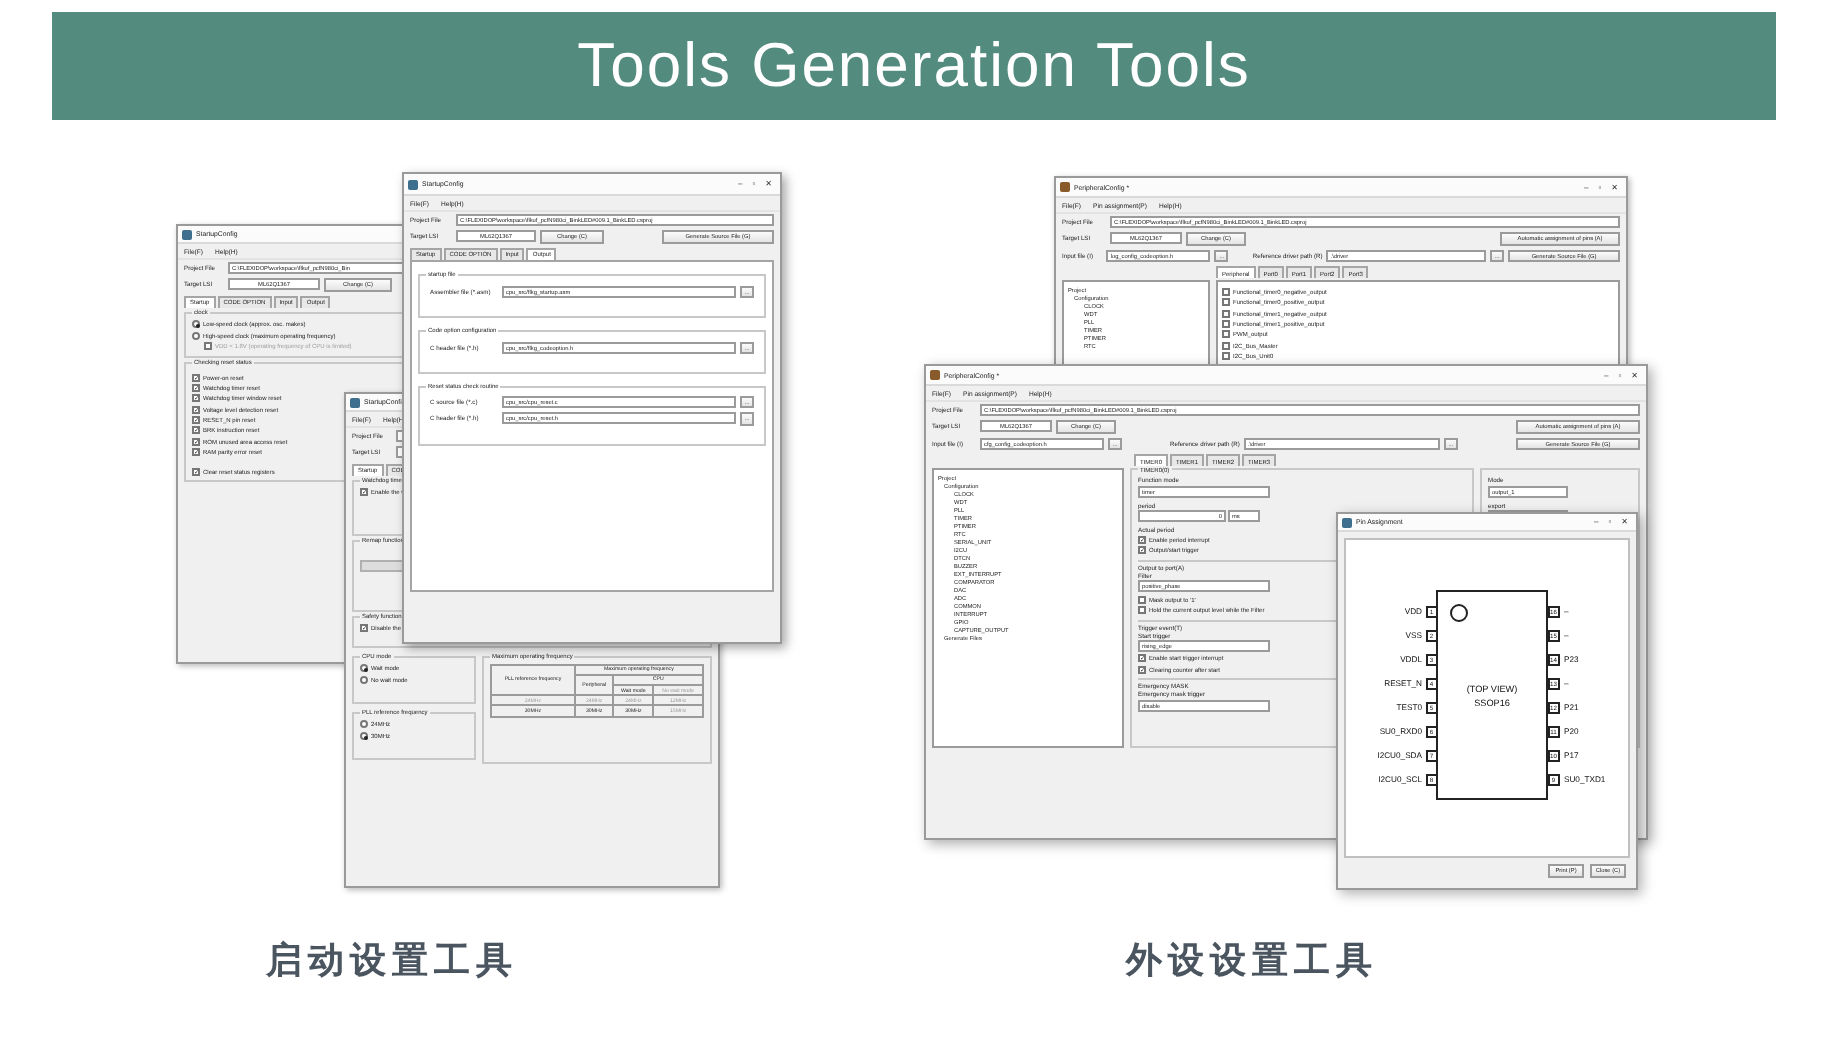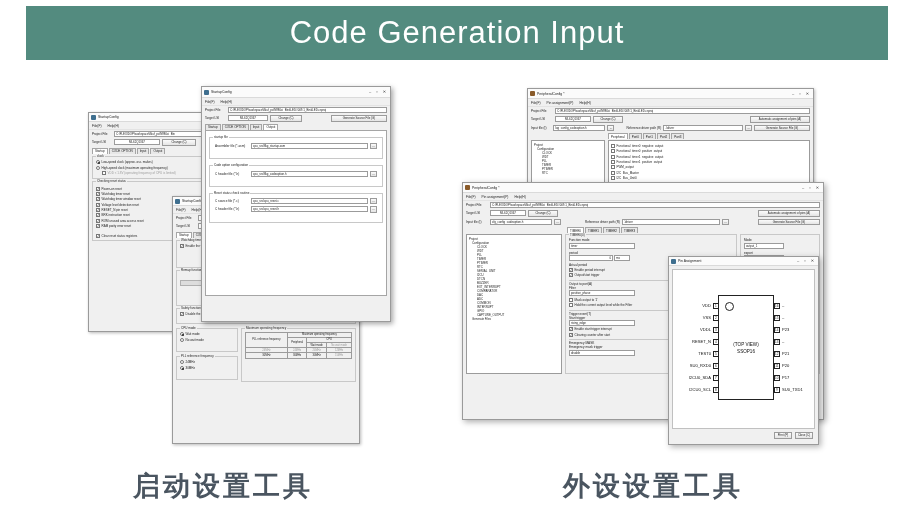--- a/index.html
+++ b/index.html
@@ -15,21 +15,21 @@
     position:absolute; left:26px; top:6px; width:862px; height:54px;
     background:#538b7f;
     display:flex; align-items:center; justify-content:center;
   }
   .header-title {
     color:#ffffff; font-size:31px; font-weight:400; letter-spacing:1px;
     font-family:"Liberation Sans", sans-serif;
   }
   
   .caption {
-    position:absolute; font-size:27px; color:#4a5560; font-weight:700;
+    position:absolute; font-size:18px; color:#4a5560; font-weight:700;
     letter-spacing:3px; font-family:"DejaVu Sans", sans-serif;
   }
   .caption-left  { left:133px; top:468px; }
   .caption-right { left:563px; top:468px; }
 
   
   .win {
     position:absolute; background:#f0f0f0;
     border:1px solid #9a9a9a;
     box-shadow: 1px 1px 3px rgba(0,0,0,.28);
@@ -106,21 +106,21 @@
     position:absolute; border:1px solid #222; background:#fff;
     font-size:3.1px; width:5.5px; height:5.5px; text-align:center; line-height:5px; color:#111;
   }
   .pinname { position:absolute; font-size:4.1px; color:#111; white-space:nowrap;}
   .pinname.r { text-align:left;} .pinname.l { text-align:right;}
 </style>
 </head>
 <body>
 
 <div class="header-band">
-  <div class="header-title">Code Generation Input</div>
+  <div class="header-title">Tools Generation Tools</div>
 </div>
 
 <div class="win" style="left:88px; top:112px; width:160px; height:220px;">
   <div class="win-title">
     <div class="win-ico"></div>
     <div class="win-name">StartupConfig</div>
   </div>
   <div class="menubar">
     <span>File(F)</span>
     <span>Help(H)</span>

